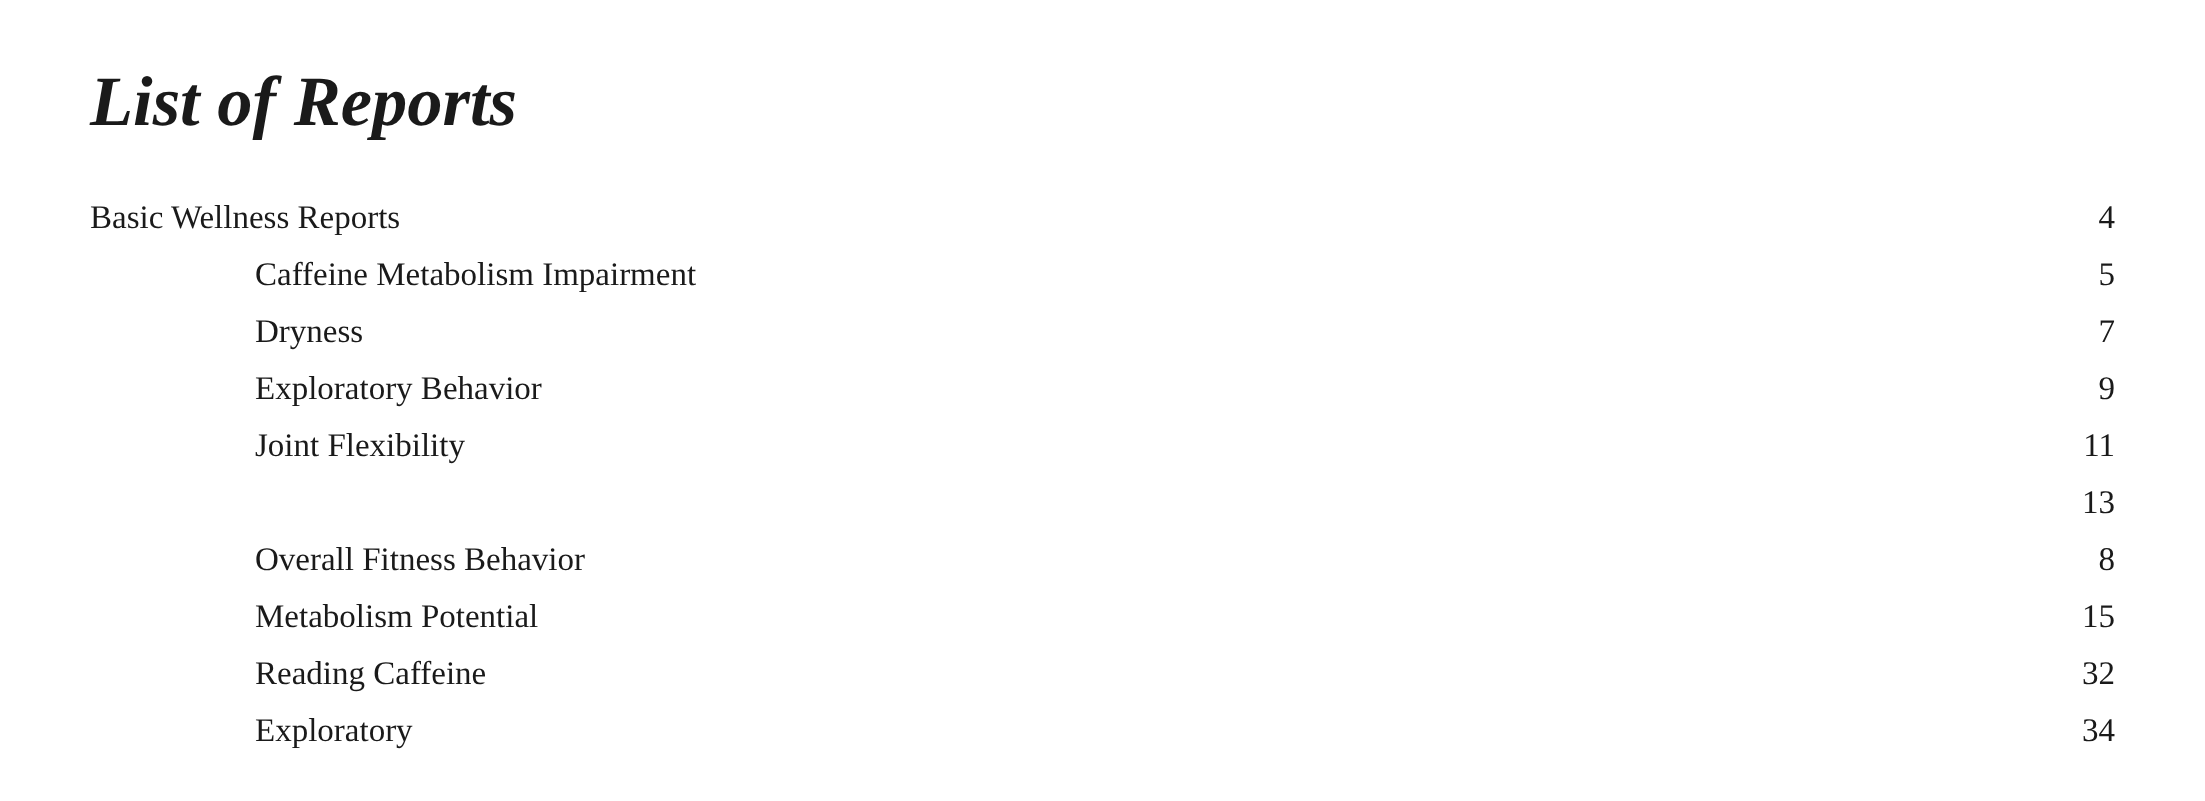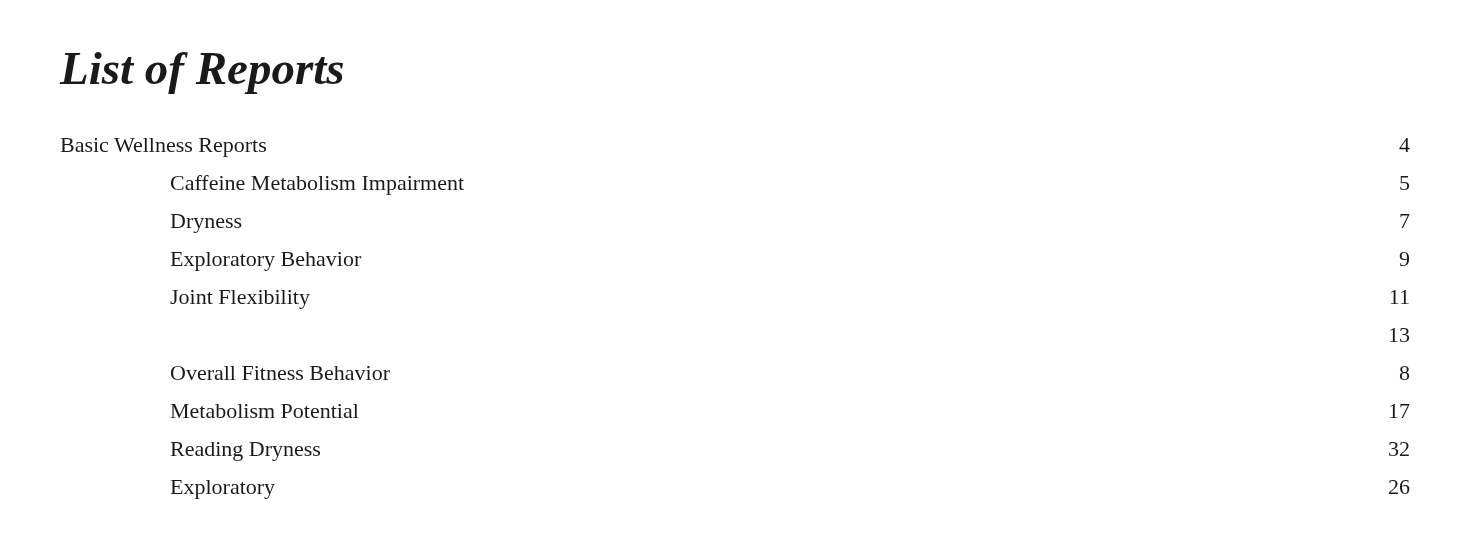--- a/index.html
+++ b/index.html
@@ -94,25 +94,25 @@
       <span class="toc-page">13</span>
     </div>
     <div class="toc-row toc-item-row">
       <span class="toc-label">Overall Fitness Behavior</span>
       <span class="toc-dots"></span>
       <span class="toc-page">8</span>
     </div>
     <div class="toc-row toc-item-row">
       <span class="toc-label">Metabolism Potential</span>
       <span class="toc-dots"></span>
-      <span class="toc-page">17</span>
+      <span class="toc-page">15</span>
     </div>
     <div class="toc-row toc-item-row">
-      <span class="toc-label">Reading Dryness</span>
+      <span class="toc-label">Reading Caffeine</span>
       <span class="toc-dots"></span>
       <span class="toc-page">32</span>
     </div>
     <div class="toc-row toc-item-row">
       <span class="toc-label">Exploratory</span>
       <span class="toc-dots"></span>
-      <span class="toc-page">26</span>
+      <span class="toc-page">34</span>
     </div>
   </div>
 
 </body></html>

